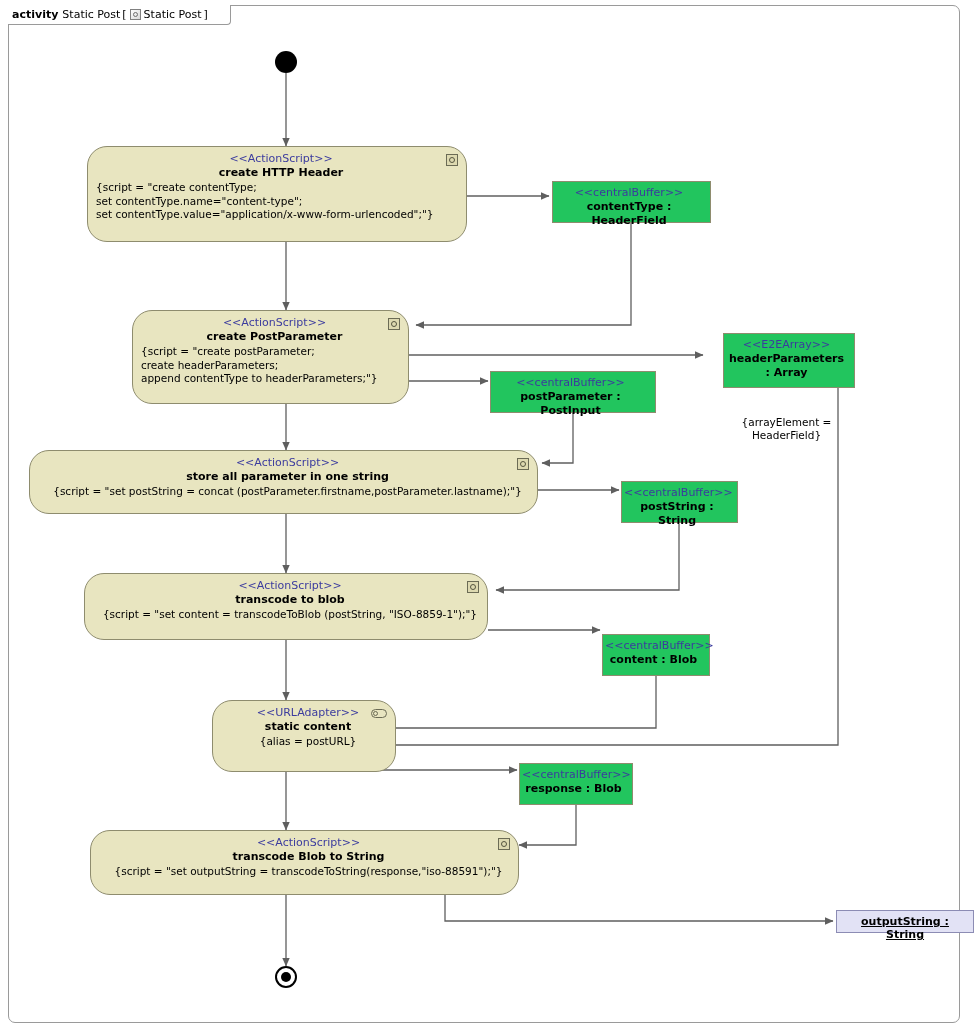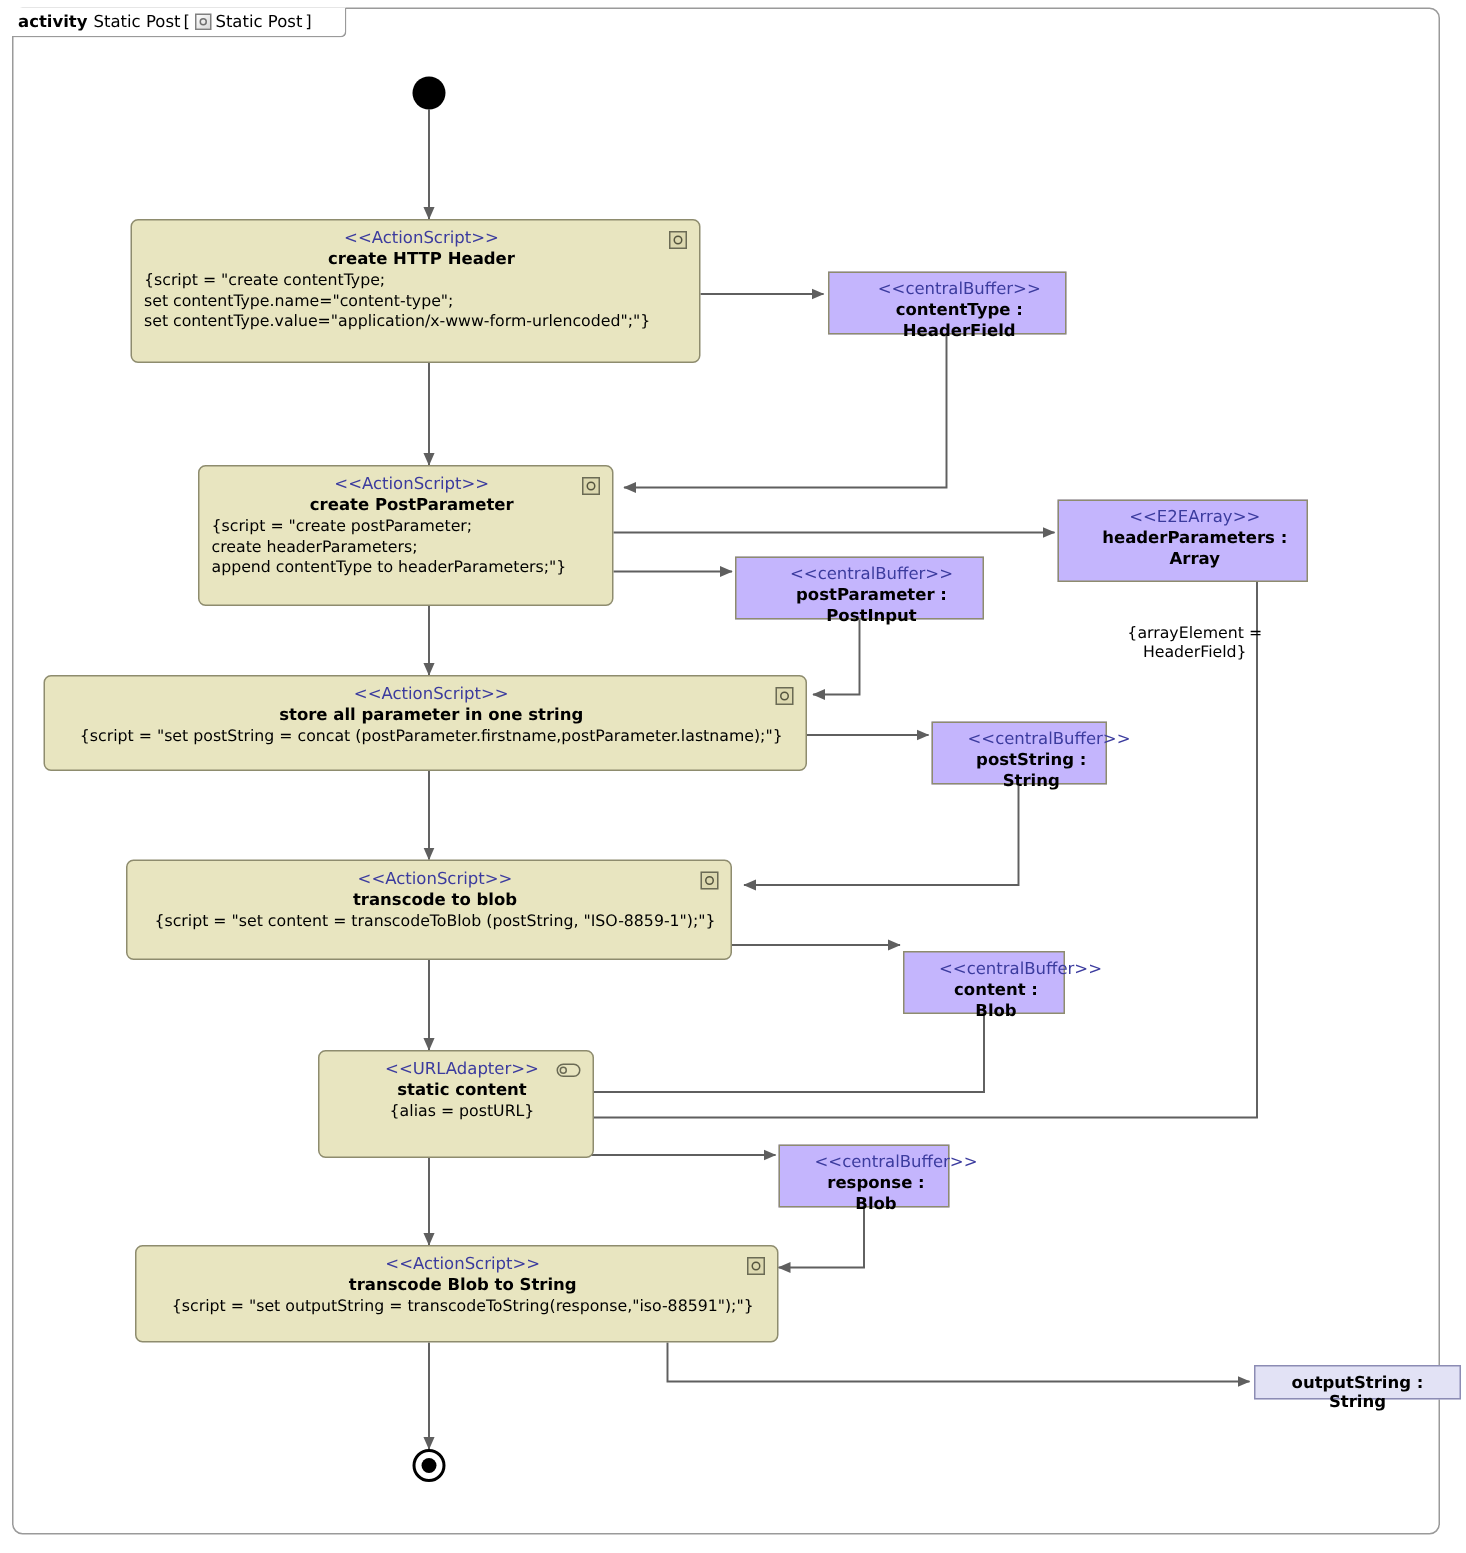--- a/index.html
+++ b/index.html
@@ -73,21 +73,21 @@
     border-radius: 50%;
     box-sizing: border-box;
   }
 
   
   .node {
     position: absolute;
     box-sizing: border-box;
     background: #e8e5c0;
     border: 1px solid #8e8c6e;
-    border-radius: 5px;
+    border-radius: 20px;
     font-size: 11px;
     color: #000;
     padding: 5px 0 6px 8px;
   }
   .node .stereo {
     color: #3b3b9e;
     text-align: center;
     font-size: 11px;
     line-height: 14px;
   }
@@ -102,24 +102,24 @@
     line-height: 13.5px;
     white-space: pre-wrap;
     margin-top: 1px;
   }
   .node .body.center {
     text-align: center;
   }
   .buffer {
     position: absolute;
     box-sizing: border-box;
-    background: #c4b5fd;
+    background: #22c55e;
     border: 1px solid #8e8c6e;
     font-size: 11px;
-    padding: 4px 7px 5px 23px;
+    padding: 4px 7px 5px 2px;
     text-align: center;
   }
   .buffer .stereo {
     color: #3b3b9e;
     line-height: 14px;
   }
   .buffer .title {
     font-weight: bold;
     line-height: 14px;
   }
@@ -332,38 +332,38 @@
   <div class="buffer" style="left:552px; top:181px; width:159px; height:42px;">
     <div class="stereo">&lt;&lt;centralBuffer&gt;&gt;</div>
     <div class="title">contentType : HeaderField</div>
   </div>
 
   <div class="buffer" style="left:490px; top:371px; width:166px; height:42px;">
     <div class="stereo">&lt;&lt;centralBuffer&gt;&gt;</div>
     <div class="title">postParameter : PostInput</div>
   </div>
 
-  <div class="buffer" style="left:705px; top:333px; width:167px; height:55px;">
+  <div class="buffer" style="left:723px; top:333px; width:132px; height:55px;">
     <div class="stereo">&lt;&lt;E2EArray&gt;&gt;</div>
     <div class="title">headerParameters : Array</div>
     <div class="sub">{arrayElement = HeaderField}</div>
   </div>
 
   <div class="buffer" style="left:621px; top:481px; width:117px; height:42px;">
     <div class="stereo">&lt;&lt;centralBuffer&gt;&gt;</div>
     <div class="title">postString : String</div>
   </div>
 
   <div class="buffer" style="left:602px; top:634px; width:108px; height:42px;">
     <div class="stereo">&lt;&lt;centralBuffer&gt;&gt;</div>
     <div class="title">content : Blob</div>
   </div>
 
   <div class="buffer" style="left:519px; top:763px; width:114px; height:42px;">
     <div class="stereo">&lt;&lt;centralBuffer&gt;&gt;</div>
     <div class="title">response : Blob</div>
   </div>
 
-  <div class="param-node" style="left:836px; top:910px; width:138px; height:23px;">
+  <div class="param-node" style="left:836px; top:910px; width:138px; height:23px;text-decoration:underline;">
     <div>outputString : String</div>
   </div>
 
 </div>
 
 </body></html>

